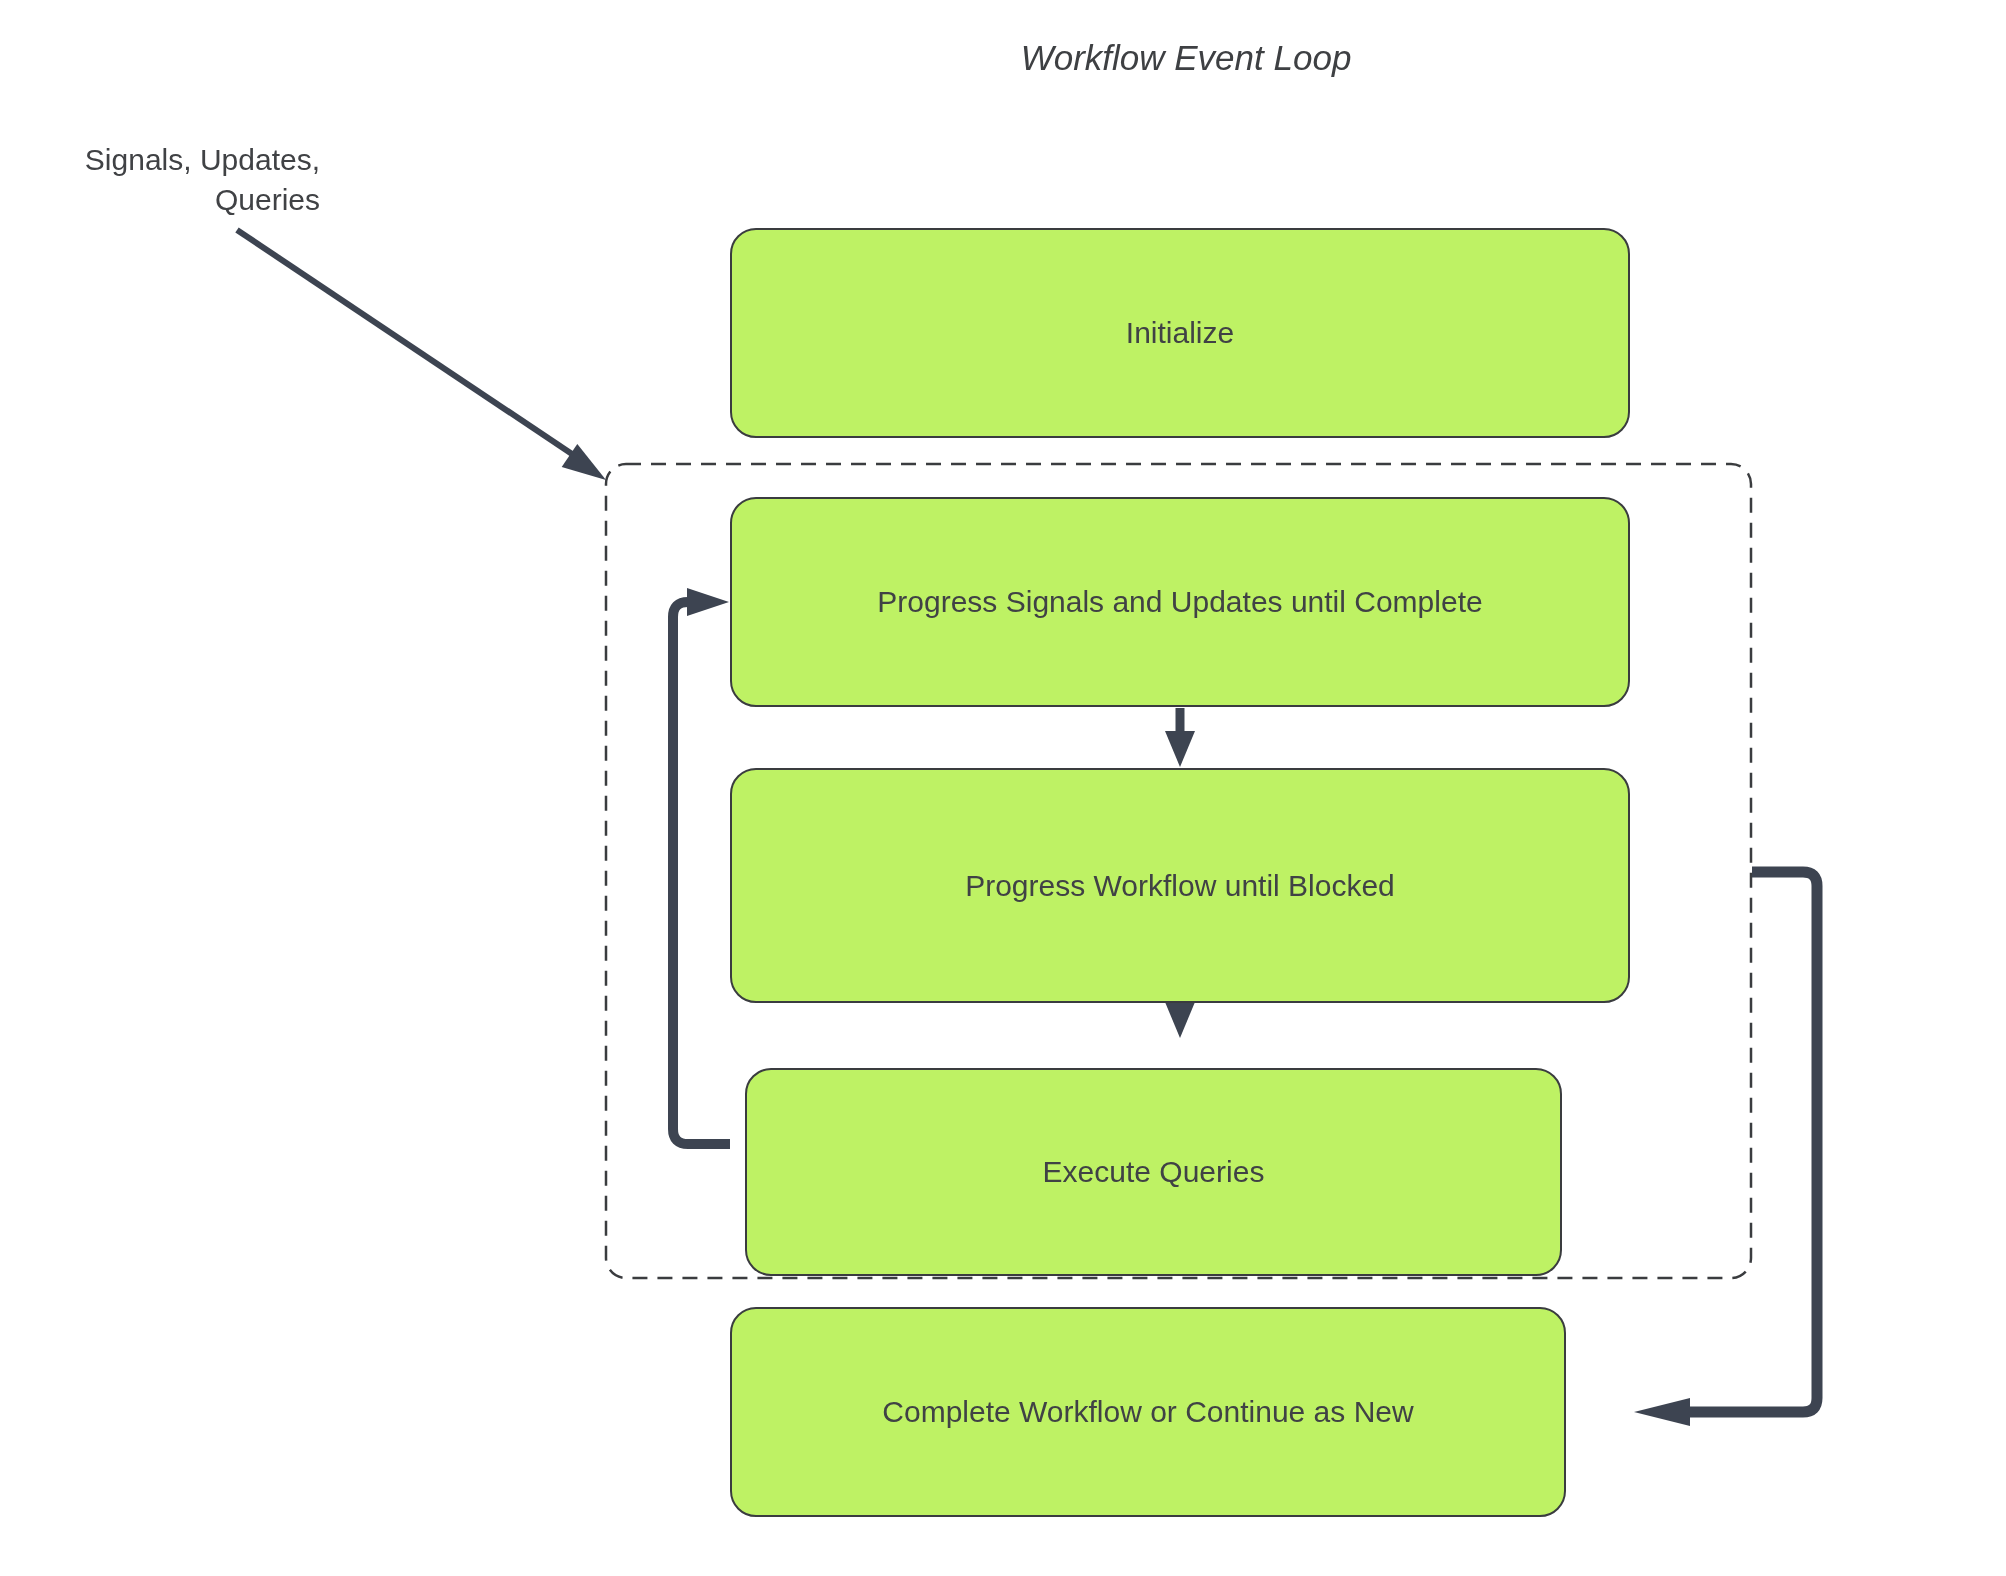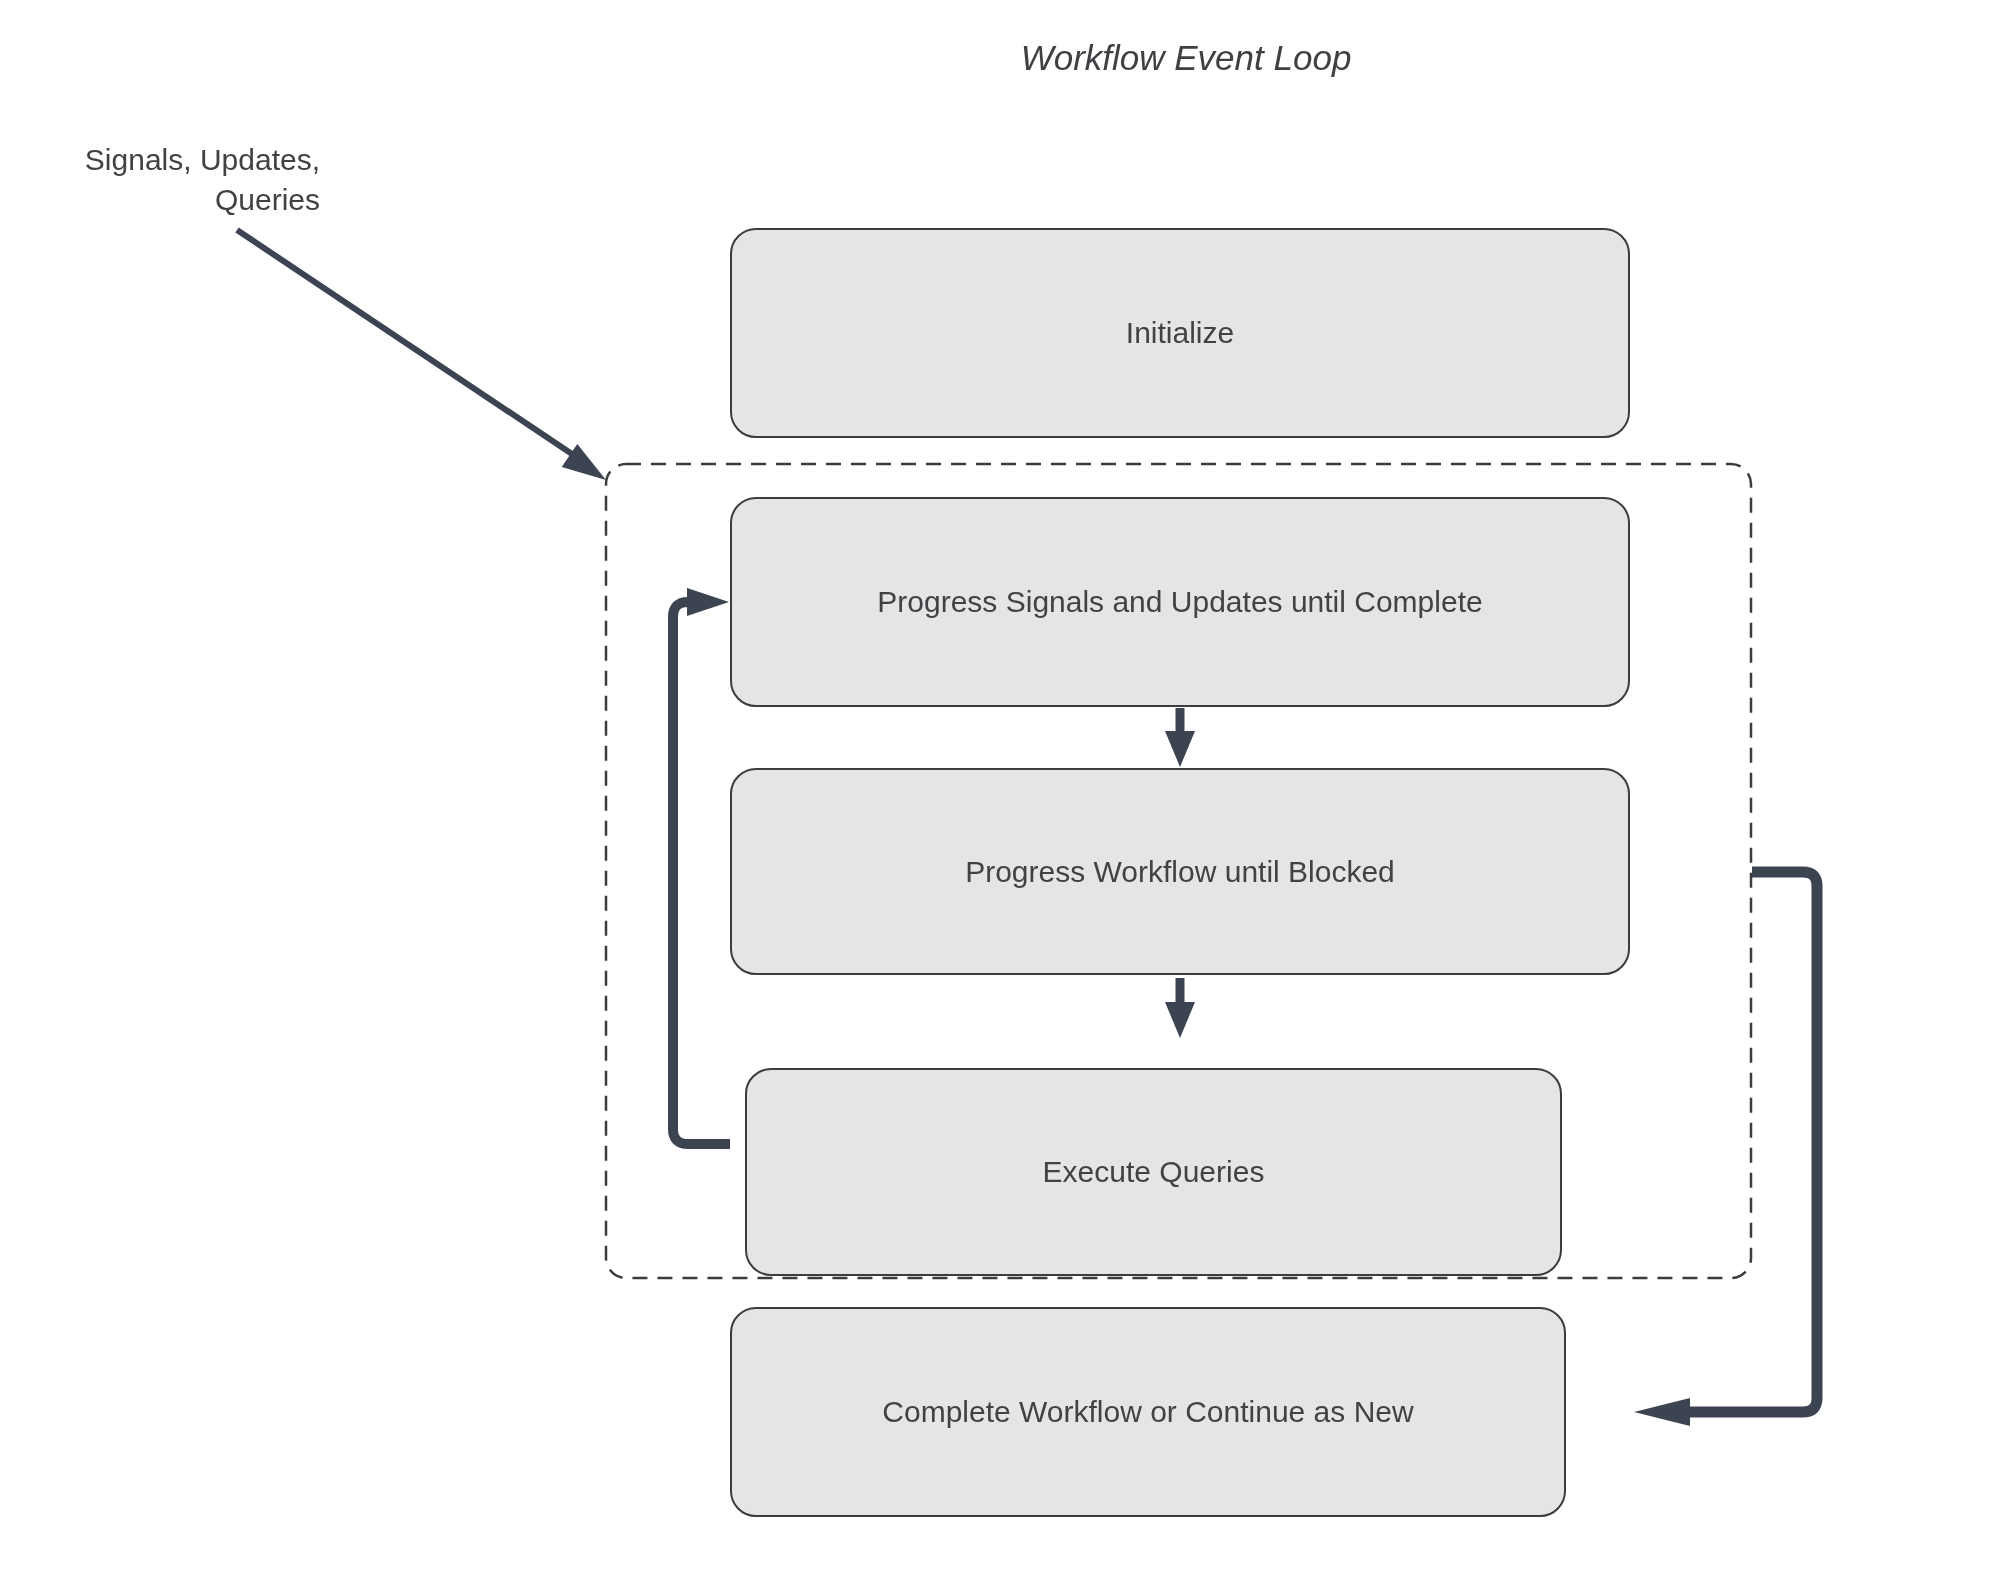--- a/index.html
+++ b/index.html
@@ -12,34 +12,34 @@
     overflow: hidden;
   }
   #arrow-layer {
     position: absolute;
     left: 0; top: 0;
     width: 2006px; height: 1576px;
   }
   .node {
     position: absolute;
     box-sizing: border-box;
-    background: #e5e5e5;
+    background: #bef264;
     border: 2.5px solid #3a3c3f;
     border-radius: 26px;
     display: flex;
     align-items: center;
     justify-content: center;
     text-align: center;
     font-size: 30px;
     color: #404245;
     padding: 0 46px;
   }
   #node-initialize        { left: 730px; top: 228px;  width: 900px; height: 210px; }
   #node-progress-signals  { left: 730px; top: 497px;  width: 900px; height: 210px; }
-  #node-progress-workflow { left: 730px; top: 768px;  width: 900px; height: 207px; text-align: center; }
+  #node-progress-workflow { left: 730px; top: 768px;  width: 900px; height: 235px; text-align: center; }
   #node-execute-queries   { left: 745px; top: 1040px; width: 817px; height: 208px; margin-top: 28px; }
   #node-complete          { left: 730px; top: 1307px; width: 836px; height: 210px; }
   #diagram-title {
     position: absolute;
     left: 786px; top: 38px; width: 800px;
     text-align: center;
     font-size: 35px;
     font-style: italic;
     color: #3e4043;
   }

